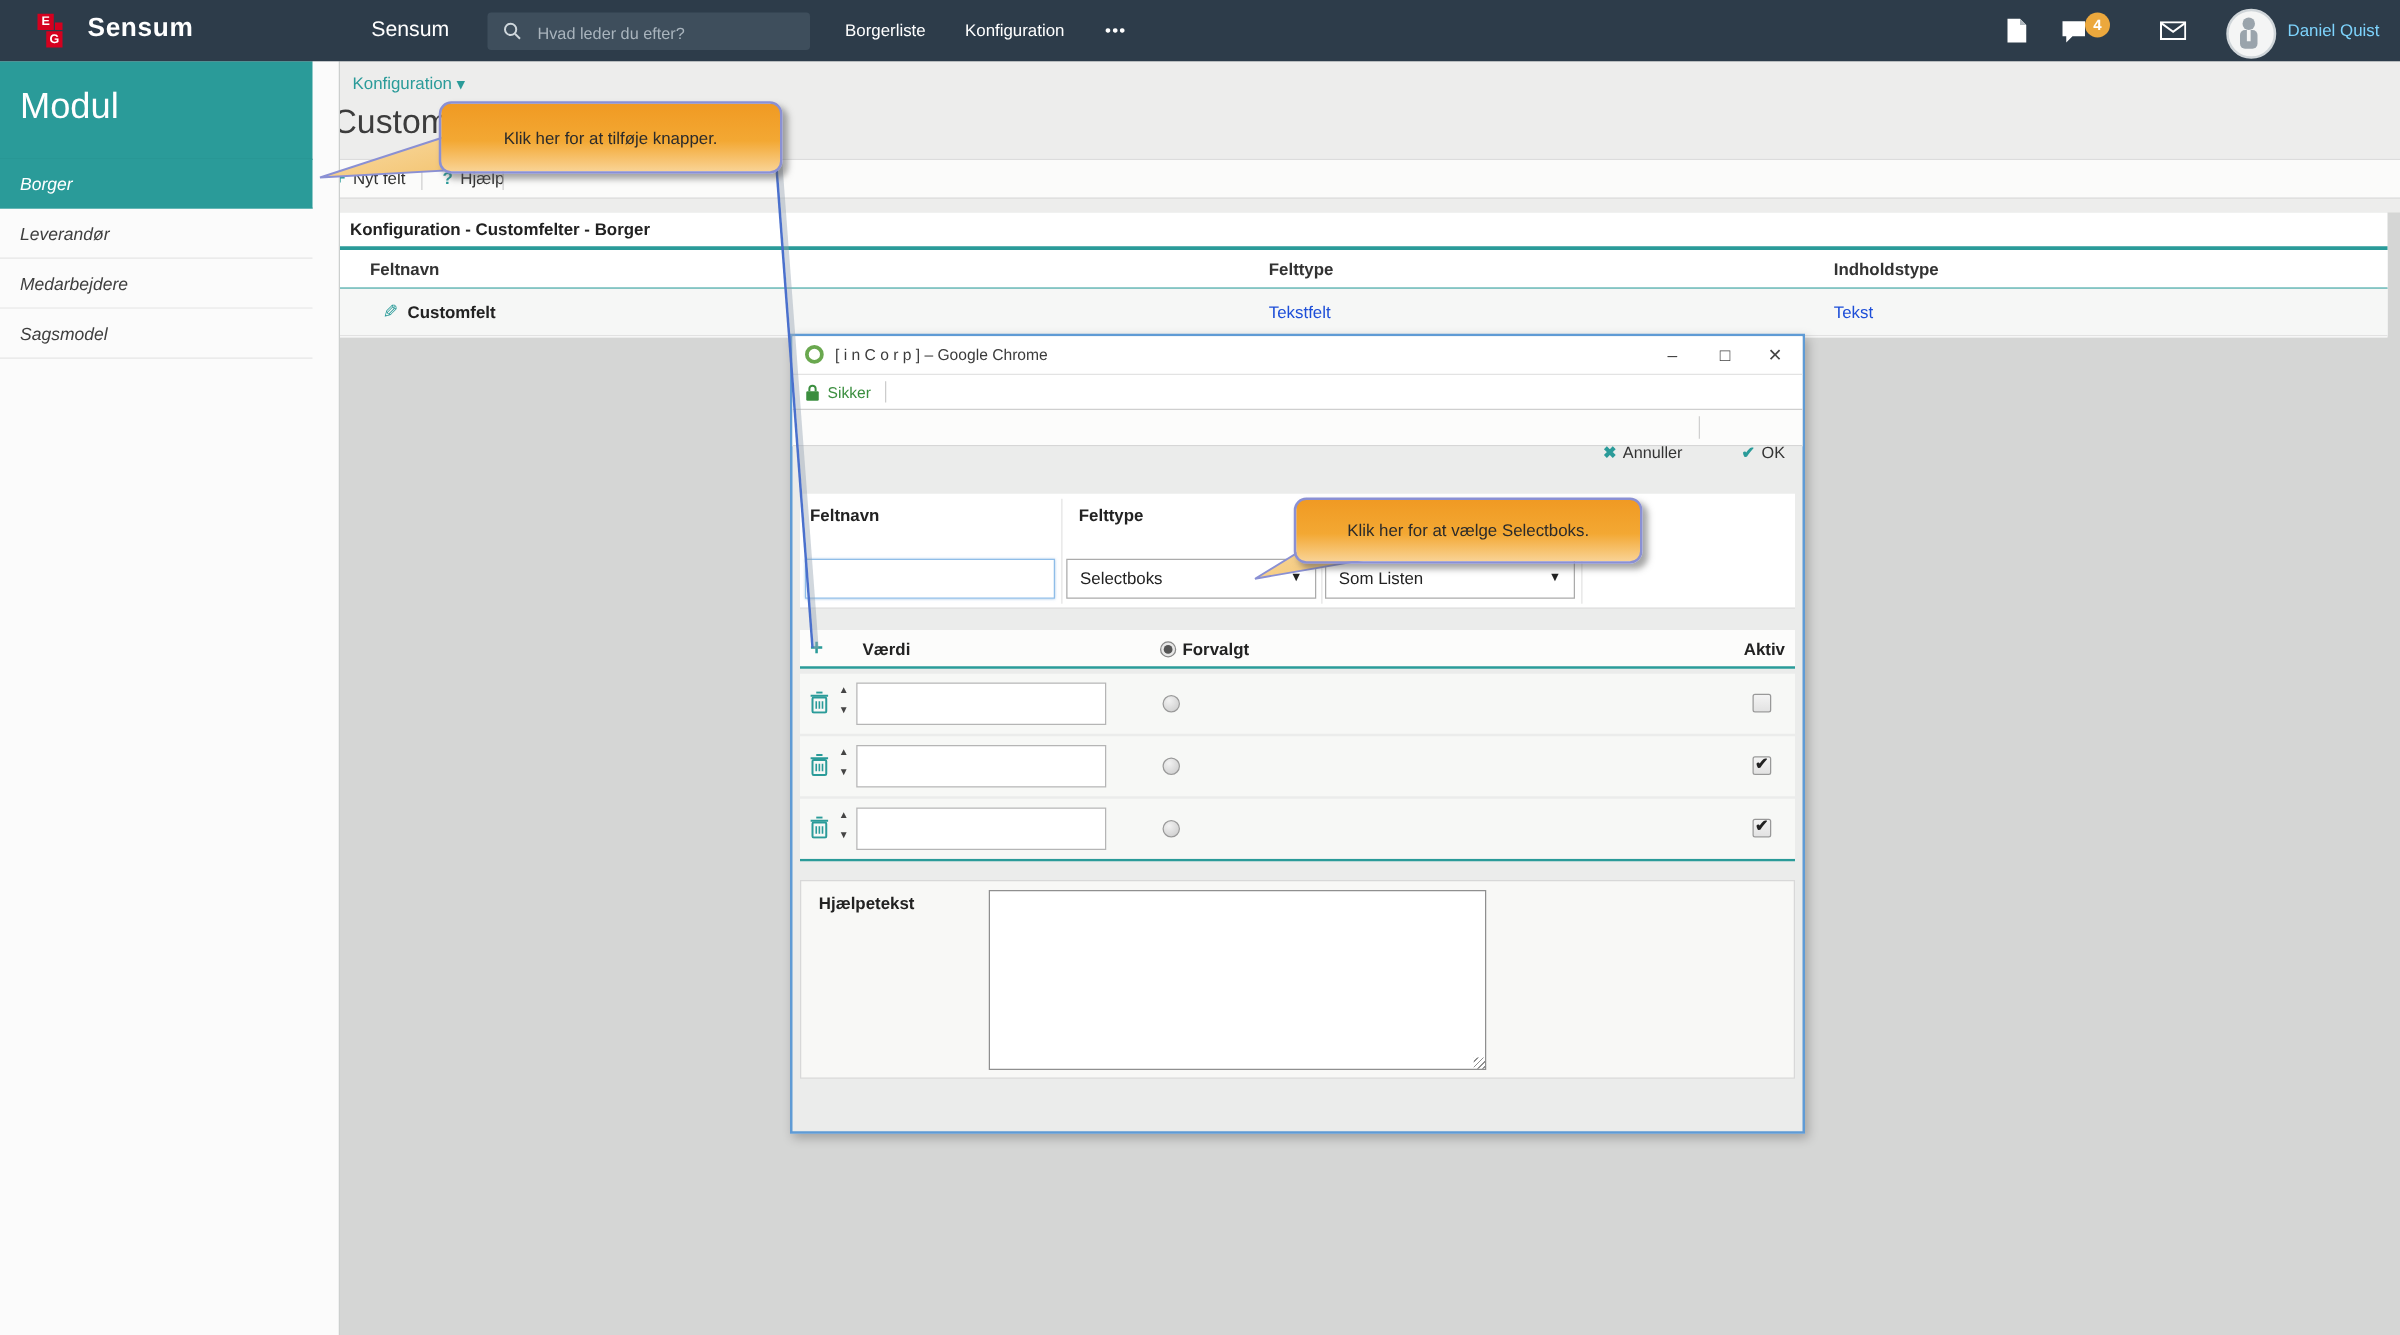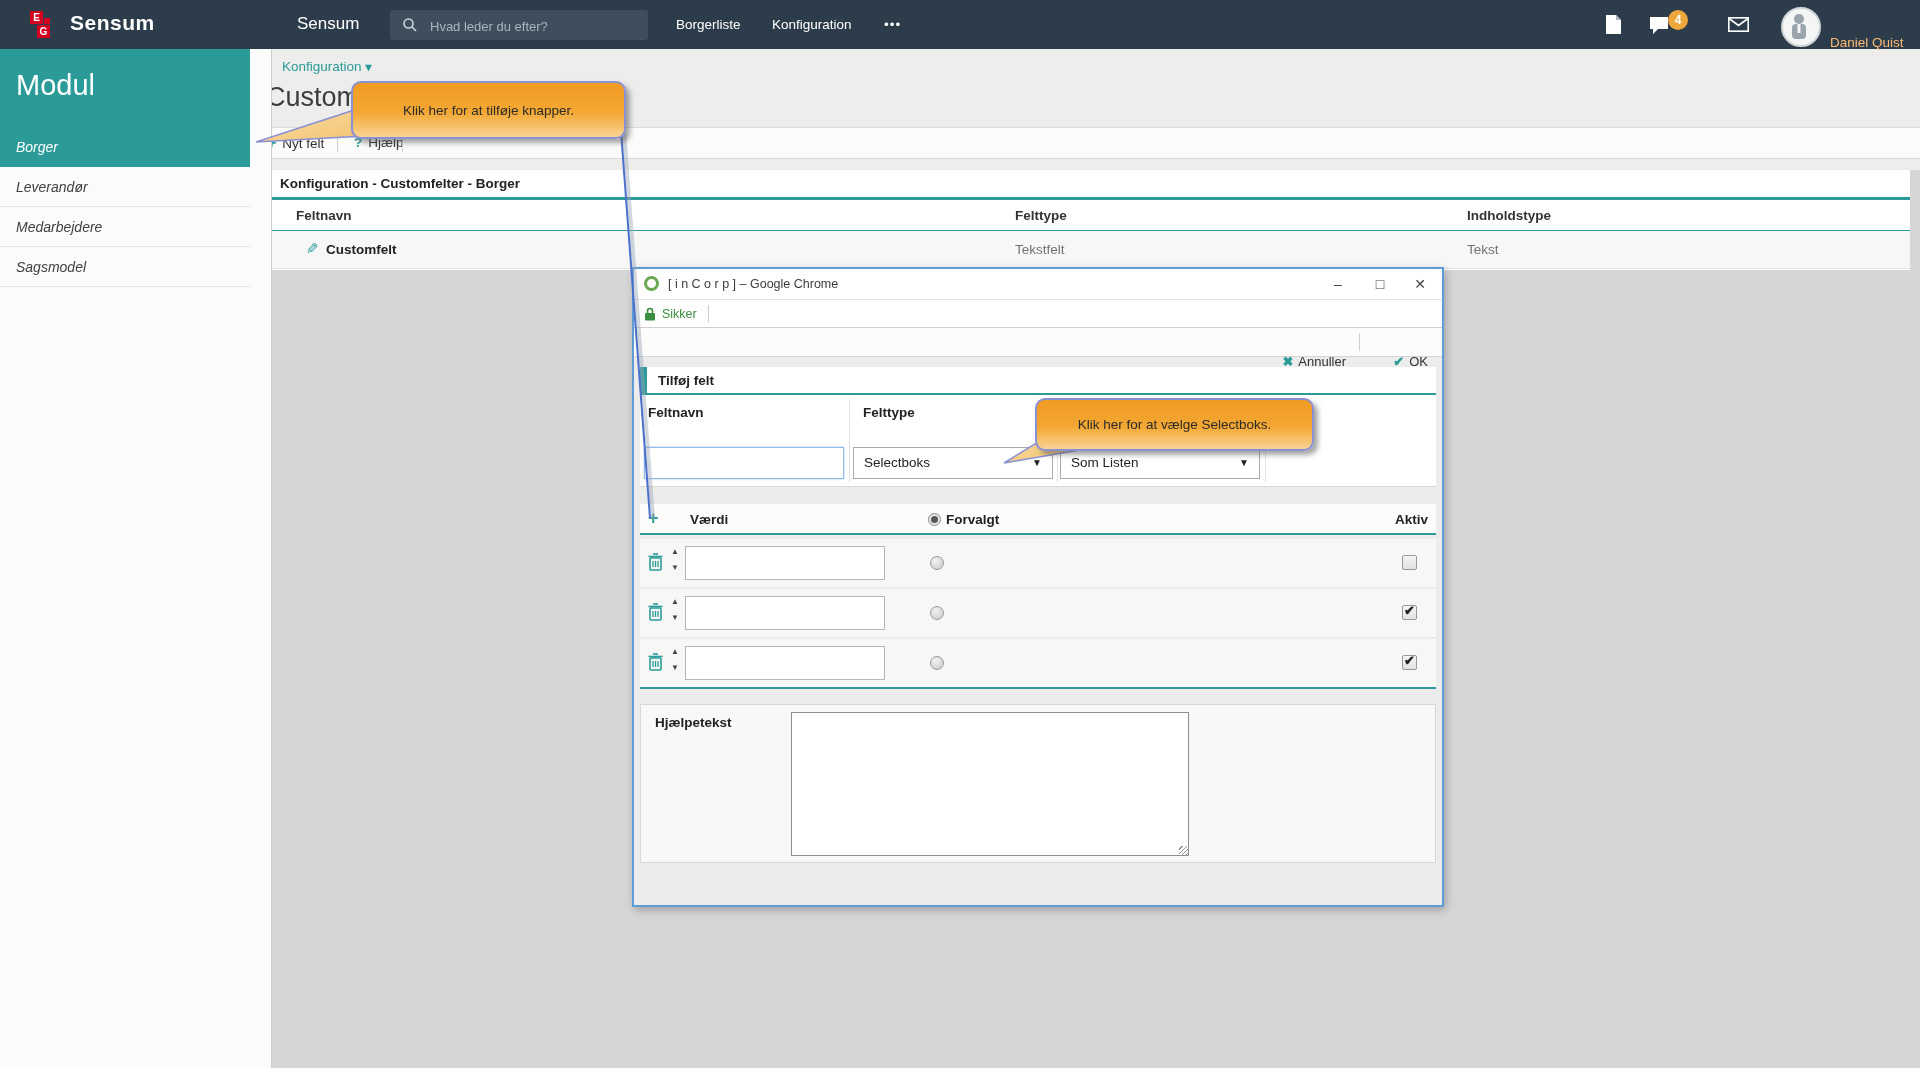--- a/index.html
+++ b/index.html
@@ -16,21 +16,21 @@
   .brand{position:absolute;left:70px;top:11px;color:#fff;font-size:21px;font-weight:bold;letter-spacing:.5px;}
   .app-title{position:absolute;left:297px;top:14px;color:#fff;font-size:17px;}
   .searchbox{position:absolute;left:390px;top:10px;width:258px;height:30px;background:#3e4e5c;border-radius:3px;}
   .searchbox svg{position:absolute;left:12px;top:7px;}
   .searchbox input{position:absolute;left:38px;top:0;width:210px;height:30px;background:transparent;border:none;outline:none;color:#f0abfc;font-size:13px;font-family:"Liberation Sans",sans-serif;}
   .searchbox input::placeholder{color:#a9b4bd;opacity:1;}
   .nav-link{position:absolute;top:0;height:49px;line-height:49px;color:#fff;font-size:13.5px;cursor:pointer;}
   .top-icon{position:absolute;top:0;height:49px;display:flex;align-items:center;}
   .badge{position:absolute;left:1668px;top:10px;width:20px;height:20px;border-radius:50%;background:#eca83d;color:#fff;font-size:12px;line-height:20px;text-align:center;font-weight:bold;}
   .avatar{position:absolute;left:1781px;top:7px;width:36px;height:36px;border-radius:50%;border:2px solid #cfd5d9;background:#f4f5f5;overflow:hidden;}
-  .username{position:absolute;left:1830px;top:18px;height:49px;line-height:49px;color:#fdba74;font-size:13.5px;}
+  .username{position:absolute;left:1830px;top:0;height:49px;line-height:49px;color:#7dd3fc;font-size:13.5px;}
 
   
   .sidebar{position:absolute;left:0;top:49px;width:250px;height:1019px;background:#fbfbfb;border-right:1px solid #cccfce;z-index:5;padding-left:21px;}
   .module-head{position:absolute;left:0;top:0;width:250px;height:78px;background:#2a9b99;color:#fff;border-bottom:1px solid rgba(0,0,0,.12);}
   .module-head span{position:absolute;left:16px;top:20px;font-size:29px;}
   .side-item{position:absolute;left:0;width:250px;height:40px;line-height:40px;padding-left:16px;box-sizing:border-box;font-size:14px;color:#3f3f3f;border-bottom:1px solid #e6e6e6;cursor:pointer;background:#fbfbfb;font-style:italic;}
   .side-item.selected{background:#2a9b99;color:#fff;border-bottom:1px solid #2a9b99;}
 
   
   .head-strip{position:absolute;left:250px;top:49px;width:1670px;height:121px;background:#ededec;}
@@ -45,21 +45,21 @@
 
   .section-card{position:absolute;left:262px;top:170px;width:1648px;height:100px;background:#fff;}
   .sec-head{position:absolute;left:0;top:0;width:100%;height:27px;}
   .sec-accent{position:absolute;left:0;top:0;width:7px;height:27px;background:#2a9b99;}
   .sec-title{position:absolute;left:18px;top:6px;font-size:13.5px;font-weight:bold;color:#222;}
   .sec-underline{position:absolute;left:0;top:27px;width:100%;height:3px;background:#2a9b99;}
   .tbl-head{position:absolute;left:0;top:30px;width:100%;height:31px;background:#fff;border-bottom:1px solid #2a9b99;box-sizing:border-box;}
   .tbl-head span{position:absolute;top:8px;font-size:13.5px;font-weight:bold;color:#333;}
   .tbl-row{position:absolute;left:0;top:61px;width:100%;height:38px;background:#f6f7f6;border-bottom:1px solid #e2e2e2;box-sizing:border-box;cursor:pointer;}
   .pencil{position:absolute;left:44px;top:9px;color:#2a9b99;font-size:15px;transform:scaleX(-1);}
-  .cell{position:absolute;top:11px;font-size:13.5px;color:#737373;}
+  .cell{position:absolute;top:11px;font-size:13.5px;color:#1d4ed8;}
   .cell.bold{font-weight:bold;color:#222;}
 
   
   .popup{position:absolute;left:632px;top:267px;width:812px;height:640px;background:#ebeceb;border:2px solid #5f9bd5;box-sizing:border-box;z-index:40;box-shadow:2px 3px 8px rgba(0,0,0,.25);}
   .ptitle{position:absolute;left:0;top:0;width:808px;height:31px;background:#fff;border-bottom:1px solid #e3e3e3;box-sizing:border-box;}
   .ptitle-icon{position:absolute;left:10px;top:7px;width:15px;height:15px;border-radius:50%;border:3px solid #6aa84f;box-sizing:border-box;background:#fff;}
   .ptitle-text{position:absolute;left:34px;top:8px;font-size:12.5px;color:#3c3c3c;}
   .wctl{position:absolute;top:0;width:40px;height:30px;text-align:center;line-height:30px;color:#444;font-size:14px;cursor:pointer;}
   .purl{position:absolute;left:0;top:31px;width:808px;height:28px;background:#fff;border-bottom:1px solid #cfcfcf;box-sizing:border-box;}
   .lock{position:absolute;left:10px;top:7px;}
@@ -229,24 +229,20 @@
     <span class="url-sep"></span>
   </div>
 
   <div class="pbody">
     <div class="actionbar">
       <span class="act-btn" style="right:96px;"><span class="act-x">✖</span><span>Annuller</span></span>
       <span class="act-sep" style="right:82px;"></span>
       <span class="act-btn" style="right:14px;"><span class="act-ok">✔</span><span>OK</span></span>
     </div>
 
-    <div class="strip secbar2">
-      <div class="sec-accent"></div>
-      <span class="sec-title">Tilføj felt</span>
-    </div>
 
     <div class="strip formblock">
       <span class="fsep" style="left:209px;"></span>
       <span class="fsep" style="left:417px;"></span>
       <span class="fsep" style="left:625px;"></span>
       <span class="flabel" style="left:8px;">Feltnavn</span>
       <span class="flabel" style="left:223px;">Felttype</span>
       <input class="ftext" style="left: 4px;" value="">
       <div class="fselect" style="left:213px;">
         <span>Selectboks</span><span class="arr">▼</span>

